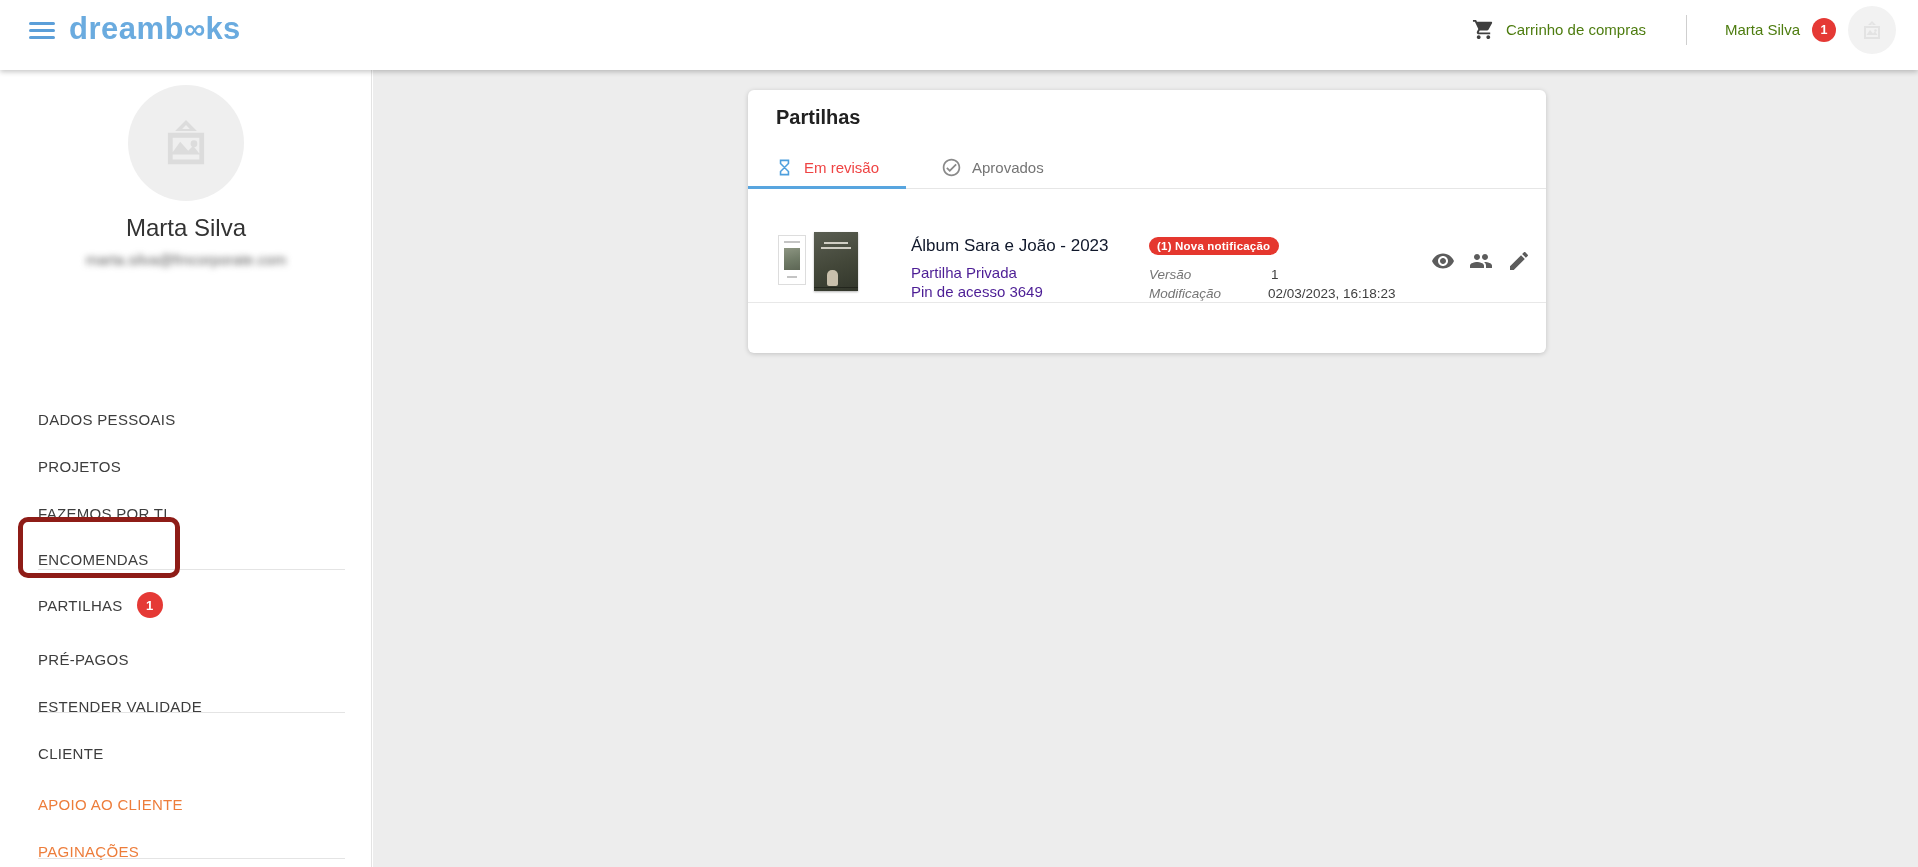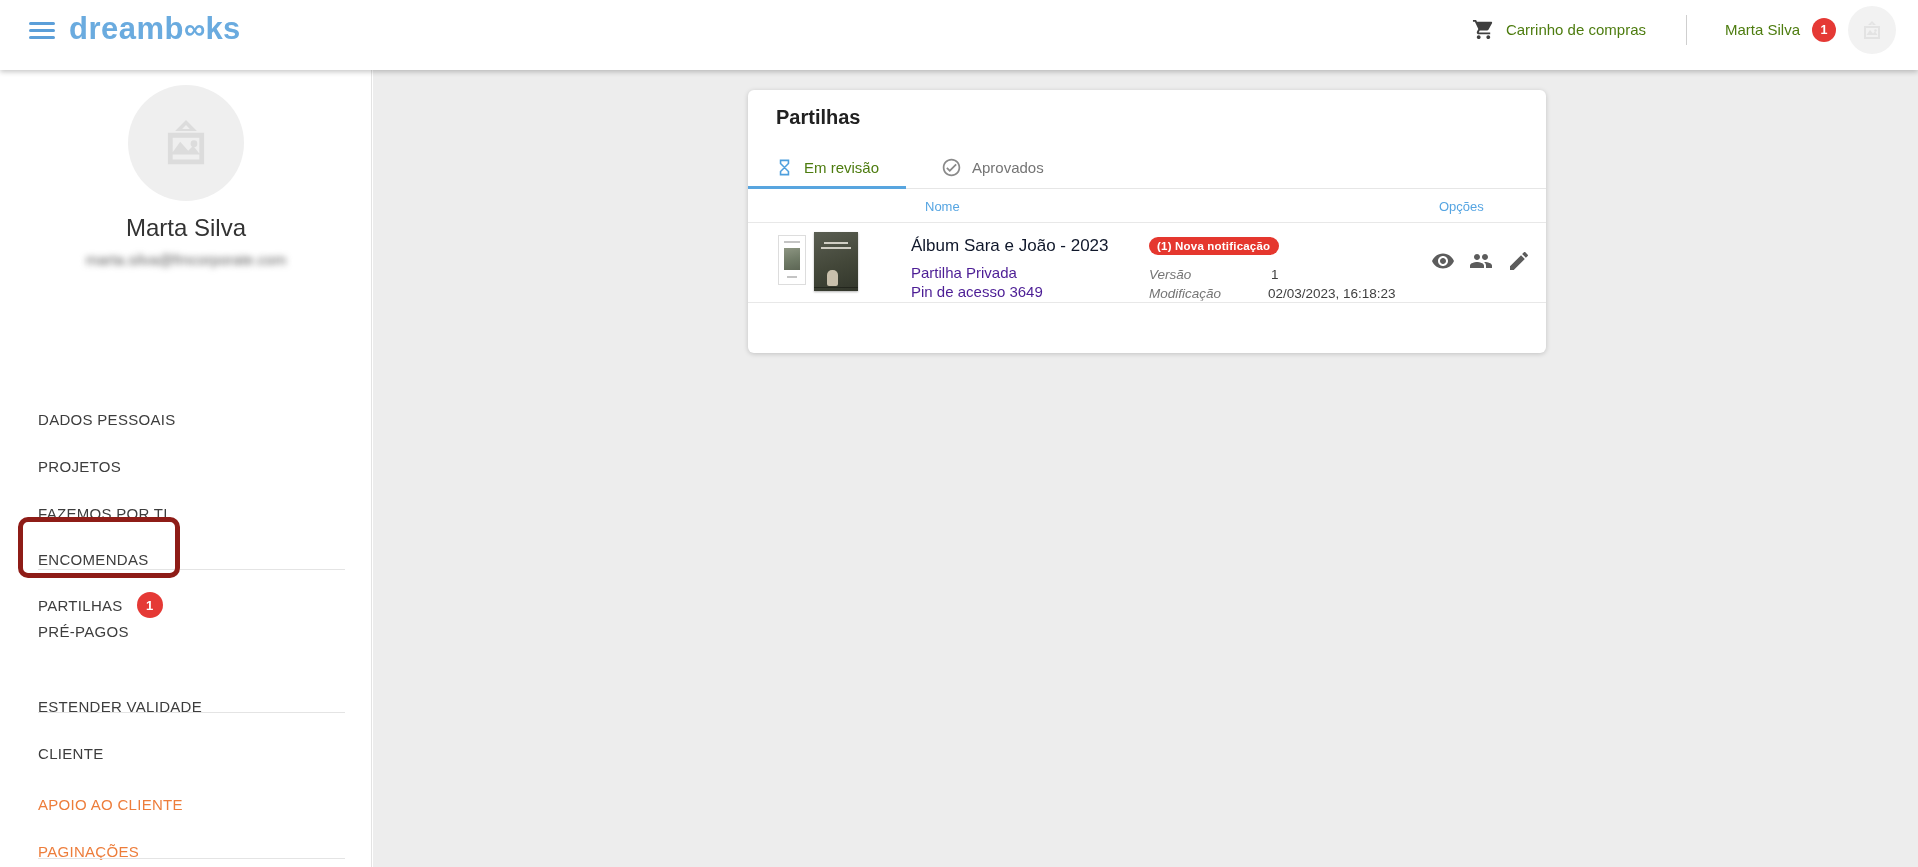--- a/index.html
+++ b/index.html
@@ -59,21 +59,21 @@
 
   
   #main { position:absolute; left:373px; top:59px; right:0; bottom:0; background:#ededed; }
   #card { position:absolute; left:375px; top:31px; width:798px; height:263px;
           background:#fff; border-radius:6px; box-shadow:0 1px 5px rgba(0,0,0,.18); }
   .card-title { position:absolute; left:28px; top:16px; font-size:20px; font-weight:700; color:#212121; }
 
   .tabs { position:absolute; left:0; top:55px; width:100%; height:44px; border-bottom:1px solid #e6e6e6; }
   .tab { position:absolute; top:0; height:44px; display:flex; align-items:center; gap:10px; cursor:pointer; }
   .tab-active { left:0; width:158px; justify-content:center; }
-  .tab-active .tab-label { color:#4d7c0f; font-weight:500; }
+  .tab-active .tab-label { color:#ef4444; font-weight:500; }
   .tab-active svg { stroke:#4e9fdd; }
   .tab-inactive { left:193px; }
   .tab-inactive .tab-label { color:#757575; }
   .tab-label { font-size:15px; }
   .ink-bar { position:absolute; left:0; bottom:-1px; width:158px; height:3px; background:#58a5df; }
 
   .thead { position:absolute; left:0; top:99px; width:100%; height:34px; border-bottom:1px solid #e8e8e8; }
   .th { position:absolute; top:0; height:34px; display:flex; align-items:center;
         font-size:13px; color:#56a5e2; }
   .th-name { left:177px; } .th-options { left:691px; }
@@ -160,21 +160,21 @@
   <div class="nav-item" style="top:488px">
       <span>ENCOMENDAS</span>
     </div>
   <div class="nav-item" style="top:475px; top:476px;" hidden=""></div>
   <div class="nav-item" style="top:534px">
     <span>PARTILHAS</span>
     <span class="nav-badge">1</span>
   </div>
   <div class="side-divider" style="top:510px"></div>
   <div class="annotation-box"></div>
-  <div class="nav-item" style="top:560px">
+  <div class="nav-item" style="top:588px">
       <span>PRÉ-PAGOS</span>
     </div>
   <div class="nav-item" style="top:635px">
       <span>ESTENDER VALIDADE</span>
     </div>
   <div class="nav-item" style="top:682px">
       <span>CLIENTE</span>
     </div>
   <div class="side-divider" style="top:653px"></div>
   <div class="nav-item accent" style="top:733px">
@@ -200,24 +200,20 @@
       </div>
       <div class="tab tab-inactive">
         <svg width="21" height="21" viewBox="0 0 24 24" fill="#8a8a8a">
             <path d="M12 2C6.48 2 2 6.48 2 12s4.48 10 10 10 10-4.48 10-10S17.52 2 12 2zm0 18c-4.41 0-8-3.59-8-8s3.59-8 8-8 8 3.59 8 8-3.59 8-8 8zm4.59-12.42L10 14.17l-2.59-2.58L6 13l4 4 8-8z"></path>
           </svg>
         <span class="tab-label">Aprovados</span>
       </div>
       <div class="ink-bar"></div>
     </div>
 
-    <div class="thead">
-      <span class="th th-name">Nome</span>
-      <span class="th th-options">Opções</span>
-    </div>
 
     <div class="trow">
       <div class="thumb-cover">
         <span class="tline" style="top:5px"></span>
         <span class="photo"></span>
         <span class="tline" style="top:40px; width:10px; left:8px"></span>
       </div>
       <div class="thumb-page">
         <span class="pline" style="left:10px; top:10px; width:24px"></span>
         <span class="pline" style="left:7px; top:15px; width:30px"></span>

